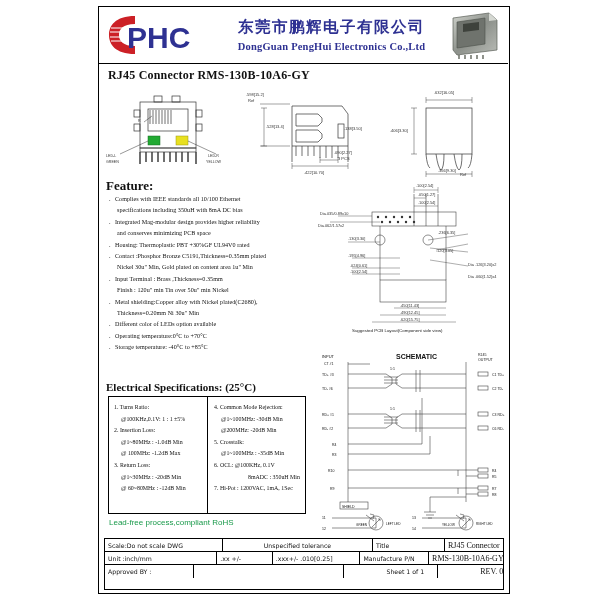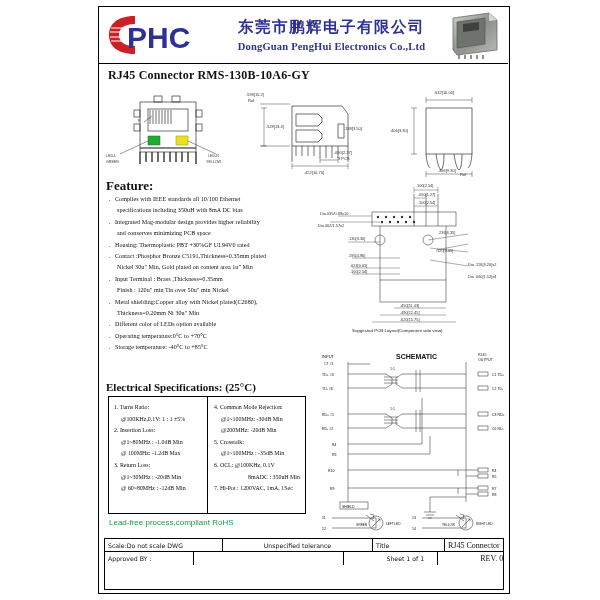--- a/index.html
+++ b/index.html
@@ -415,20 +415,27 @@
   <div class="rohs">Lead-free process,compliant RoHS</div>
 
   <div class="tb">
     <div class="row">
       <div class="c c1">Scale:Do not scale DWG</div>
       <div class="c c2w">Unspecified tolerance</div>
       <div class="c c4">Title</div>
       <div class="c c5">RJ45 Connector</div>
     </div>
     <div class="row">
+      <div class="c c1">Unit :inch/mm</div>
+      <div class="c c2">.xx +/-</div>
+      <div class="c c3">.xxx+/- .010[0.25]</div>
+      <div class="c c4">Manufacture P/N</div>
+      <div class="c c5">RMS-130B-10A6-GY</div>
+    </div>
+    <div class="row">
       <div class="c c1">Approved  BY :</div>
       <div class="c c2w"></div>
       <div class="c c4">Sheet  1 of 1</div>
       <div class="c c5">REV.  02</div>
     </div>
   </div>
 
 </div>
 
 </body></html>

